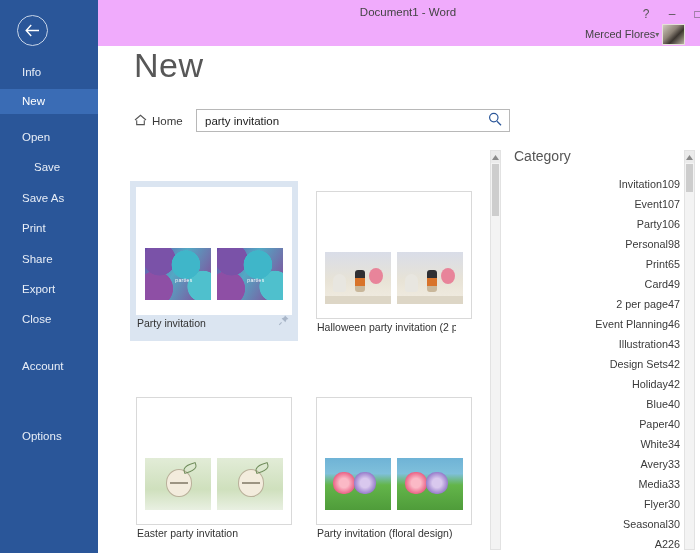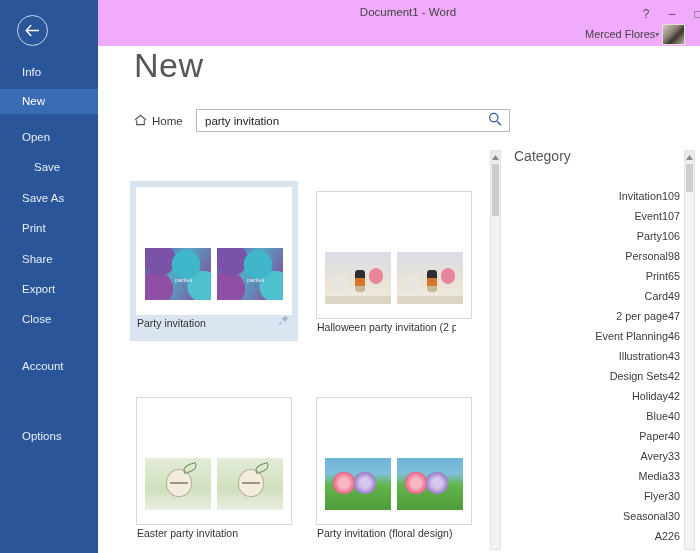--- a/index.html
+++ b/index.html
@@ -167,21 +167,21 @@
   
   #category-pane {
     position:absolute; left:514px; top:148px; width:166px; height:405px;
     overflow:hidden;
   }
   #category-title { font-size:14px; color:#555; font-weight:400; margin-bottom:14px; }
   .cat-row {
     display:flex; justify-content:flex-end; align-items:baseline;
     height:20px; font-size:10.8px; color:#3a3a3a; cursor:pointer;
   }
-  .cat-count { color:#3a3a3a;margin-top:12px; }
+  .cat-count { color:#3a3a3a; }
 
   
   .scroll { position:absolute; width:11px; background:#f3f3f3; border:1px solid #e2e2e2; }
   #tpl-scroll { left:490px; top:150px; height:400px; }
   #cat-scroll { left:684px; top:150px; height:400px; }
   .scroll-up {
     position:absolute; left:0; top:0; width:100%; height:12px;
     display:flex; align-items:center; justify-content:center;
     background:#ebebeb; cursor:pointer;
   }
@@ -381,20 +381,24 @@
         </div>
         <div class="cat-row">
           <span>Blue</span>
           <span class="cat-count">40</span>
         </div>
         <div class="cat-row">
           <span>Paper</span>
           <span class="cat-count">40</span>
         </div>
         <div class="cat-row">
+          <span>White</span>
+          <span class="cat-count">34</span>
+        </div>
+        <div class="cat-row">
           <span>Avery</span>
           <span class="cat-count">33</span>
         </div>
         <div class="cat-row">
           <span>Media</span>
           <span class="cat-count">33</span>
         </div>
         <div class="cat-row">
           <span>Flyer</span>
           <span class="cat-count">30</span>

